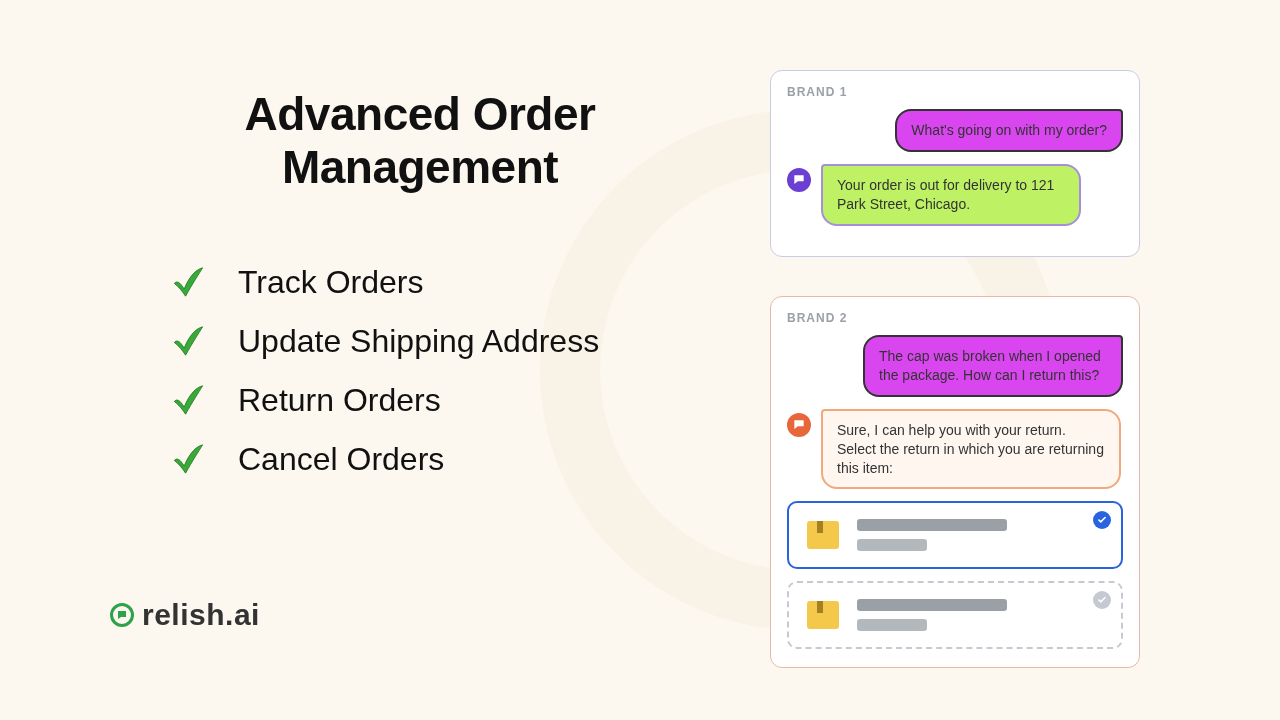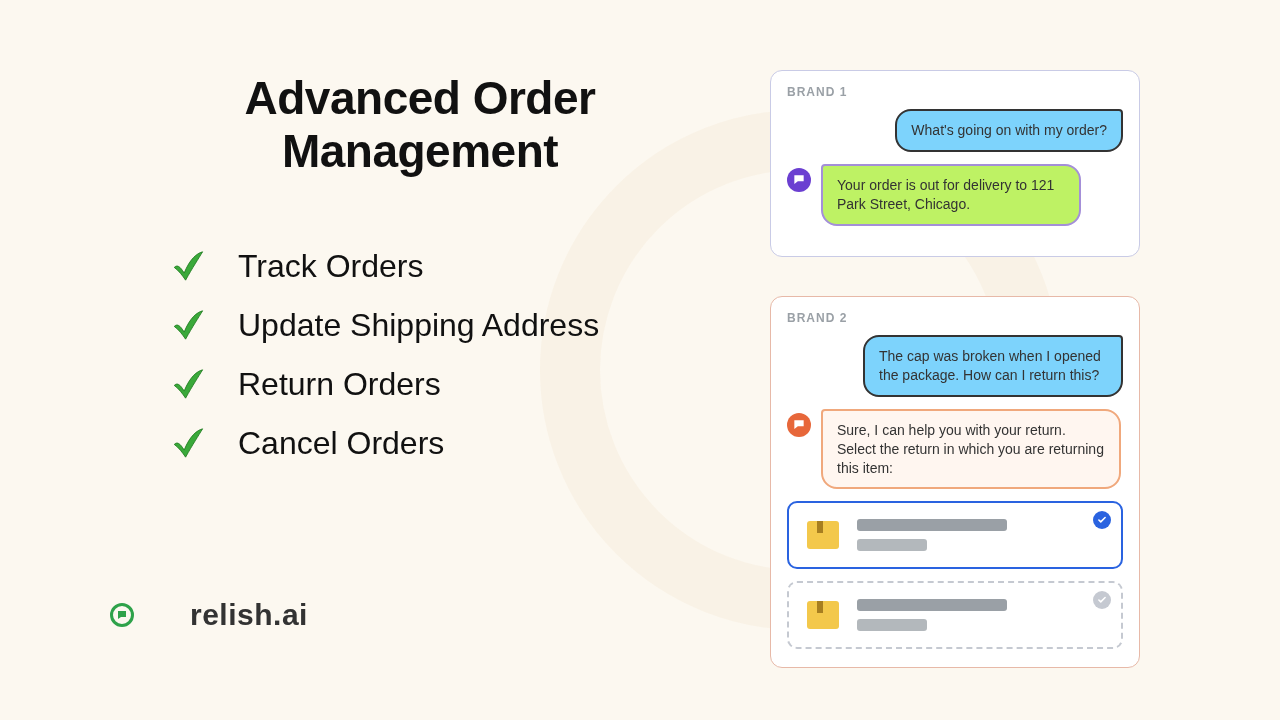--- a/index.html
+++ b/index.html
@@ -20,21 +20,21 @@
     top: 110px;
     left: 540px;
     opacity: 0.45;
     z-index: 0;
     pointer-events: none;
   }
 
   .left-col {
     position: absolute;
     left: 110px;
-    top: 72px;
+    top: 88px;
     width: 620px;
     z-index: 2;
   }
 
   .page-title {
     font-size: 46px;
     font-weight: 800;
     color: #111;
     text-align: center;
     line-height: 1.15;
@@ -62,21 +62,21 @@
     align-items: center;
     gap: 8px;
     z-index: 2;
   }
   .brand-icon {
     width: 24px; height: 24px; border-radius: 50%;
     border: 3px solid #2ea24a;
     display: flex; align-items: center; justify-content: center;
     color: #2ea24a;
   }
-  .brand-text { font-size: 30px; font-weight: 600; color: #333; letter-spacing: 0.5px; margin-left: 48px; }
+  .brand-text { font-size: 30px; font-weight: 600; color: #333; letter-spacing: 0.5px; }
   .brand-text .dot { color: #333; }
 
   
   .chat-card {
     position: absolute;
     right: 140px;
     width: 370px;
     background: #fff;
     border: 1px solid #c9cbe6;
     border-radius: 12px;
@@ -102,21 +102,21 @@
     border-radius: 16px;
     padding: 10px 14px;
     font-size: 14px;
     line-height: 1.35;
     color: #333;
   }
   .bubble.user {
     border: 2px solid #333;
     border-top-right-radius: 4px;
     max-width: 260px;
-    background: #7dd3fc;
+    background: #d946ef;
   }
   .bubble.bot-purple {
     border: 2px solid #a48fd8;
     background: #bef264;
     border-top-left-radius: 4px;
     max-width: 260px;
   }
   .bubble.bot-orange {
     border: 2px solid #f0a87c;
     background: #fff6f0;

